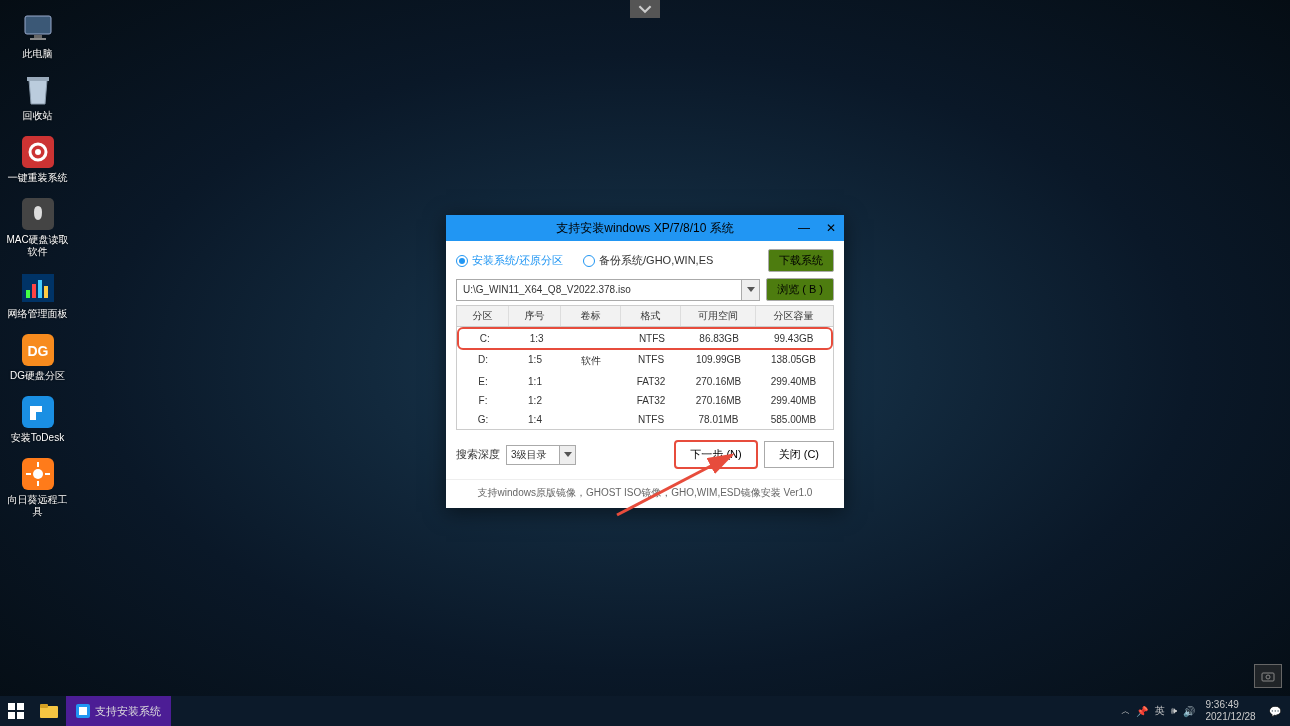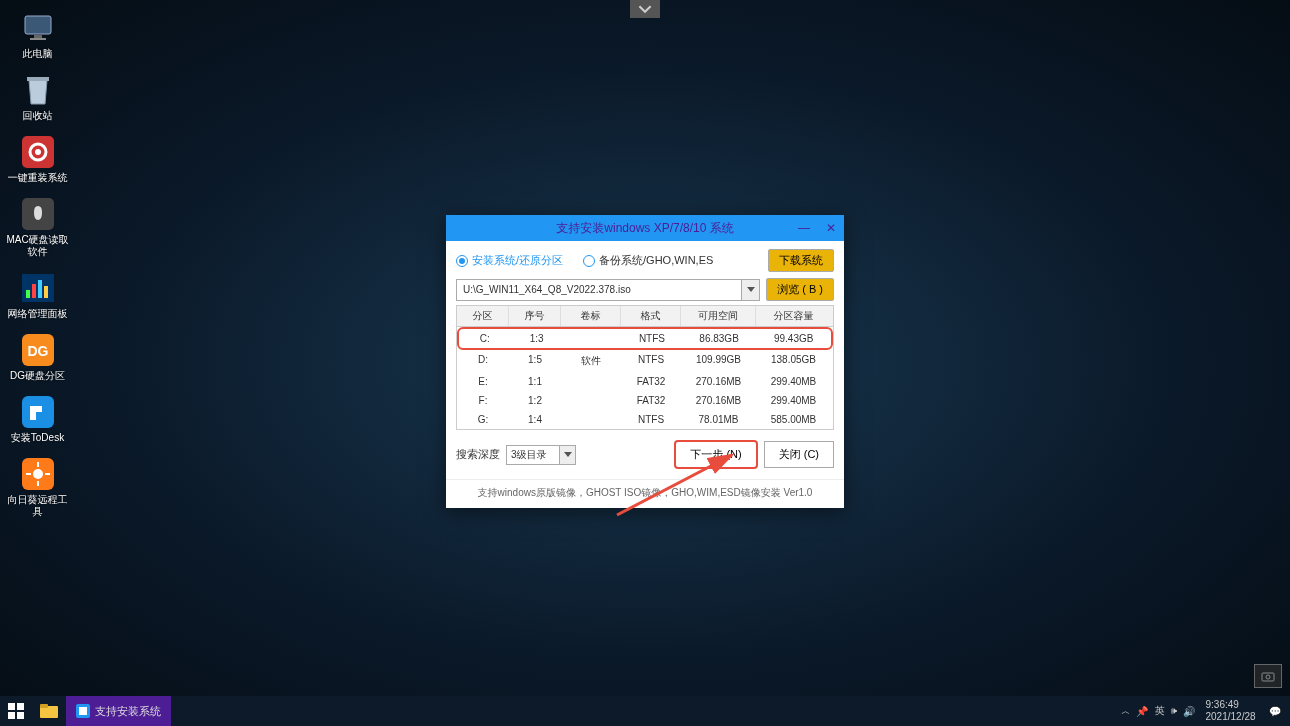--- a/index.html
+++ b/index.html
@@ -11,31 +11,31 @@
 .top-notch svg { width: 14px; height: 14px; fill: #ccc; }
 
 
 .desktop { position: absolute; top: 10px; left: 5px; width: 70px; }
 .di { width: 65px; display: flex; flex-direction: column; align-items: center; margin-bottom: 12px; cursor: pointer; }
 .di .ico { width: 36px; height: 36px; display: flex; align-items: center; justify-content: center; border-radius: 4px; }
 .di .lbl { color: #fff; font-size: 10px; text-align: center; margin-top: 2px; line-height: 12px; text-shadow: 0 0 2px #000; }
 
 
 .dlg { position: absolute; left: 446px; top: 215px; width: 398px; background: #fff; box-shadow: 0 4px 20px rgba(0,0,0,0.5); }
-.dlg-title { background: #2196f3; color: #4c1d95; height: 26px; display: flex; align-items: center; justify-content: center; font-size: 12px; position: relative; }
+.dlg-title { background: #2196f3; color: #000000; height: 26px; display: flex; align-items: center; justify-content: center; font-size: 12px; position: relative; }
 .dlg-title .tcontrol { position: absolute; right: 4px; display: flex; gap: 8px; }
 .dlg-title .tcontrol span { cursor: pointer; font-size: 12px; padding: 0 4px; }
 .dlg-body { padding: 8px 10px 4px; font-size: 11px; color: #333; }
 .row { display: flex; align-items: center; margin-bottom: 6px; }
 .radio-group { display: flex; gap: 20px; }
 .radio { display: flex; align-items: center; gap: 4px; cursor: pointer; }
 .radio .rb { width: 12px; height: 12px; border: 1px solid #2196f3; border-radius: 50%; display: flex; align-items: center; justify-content: center; }
 .radio .rb.on::after { content: ""; width: 6px; height: 6px; background: #2196f3; border-radius: 50%; }
 .radio.sel { color: #2196f3; }
-.btn { border: 1px solid #aaa; background: #eab308; padding: 3px 10px; font-size: 11px; cursor: pointer; border-radius: 2px; }
+.btn { border: 1px solid #aaa; background: #4d7c0f; padding: 3px 10px; font-size: 11px; cursor: pointer; border-radius: 2px; }
 .dl-btn { margin-left: auto; }
 .path-row { display: flex; gap: 6px; align-items: center; }
 .path-input { flex: 1; border: 1px solid #aaa; height: 22px; display: flex; align-items: center; padding: 0 6px; font-size: 10px; color: #333; position: relative; }
 .path-input .dd { position: absolute; right: 0; top: 0; width: 18px; height: 100%; background: #eee; border-left: 1px solid #aaa; display: flex; align-items: center; justify-content: center; cursor: pointer; }
 .tri-down { width: 0; height: 0; border-left: 4px solid transparent; border-right: 4px solid transparent; border-top: 5px solid #555; }
 
 .tbl { border: 1px solid #ccc; margin-top: 4px; }
 .tbl-head { display: flex; background: #f2f2f2; border-bottom: 1px solid #ccc; }
 .tbl-head div { font-size: 10px; padding: 3px 0; text-align: center; border-right: 1px solid #ddd; }
 .tbl-head div:last-child { border-right: none; }

